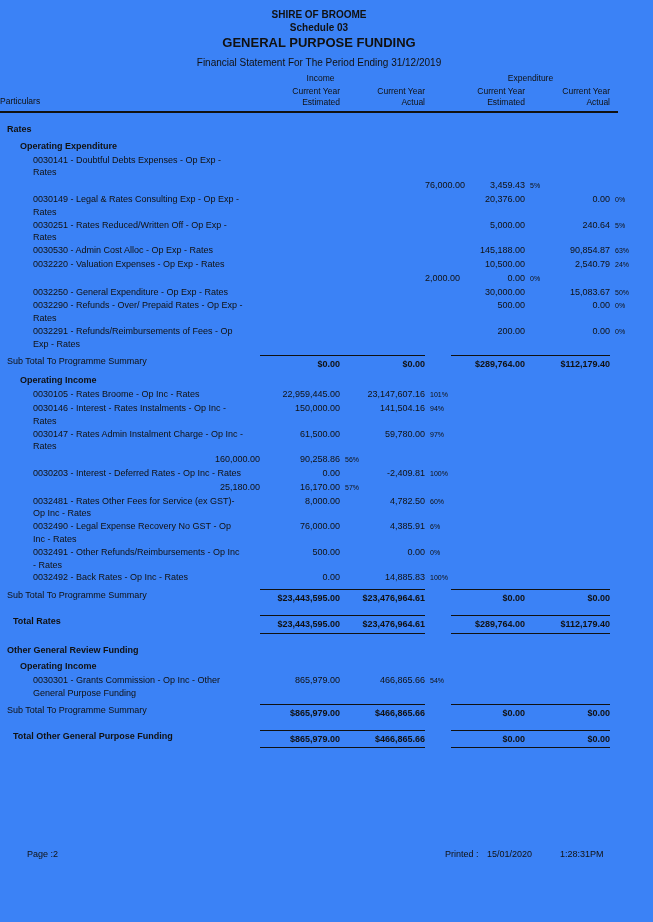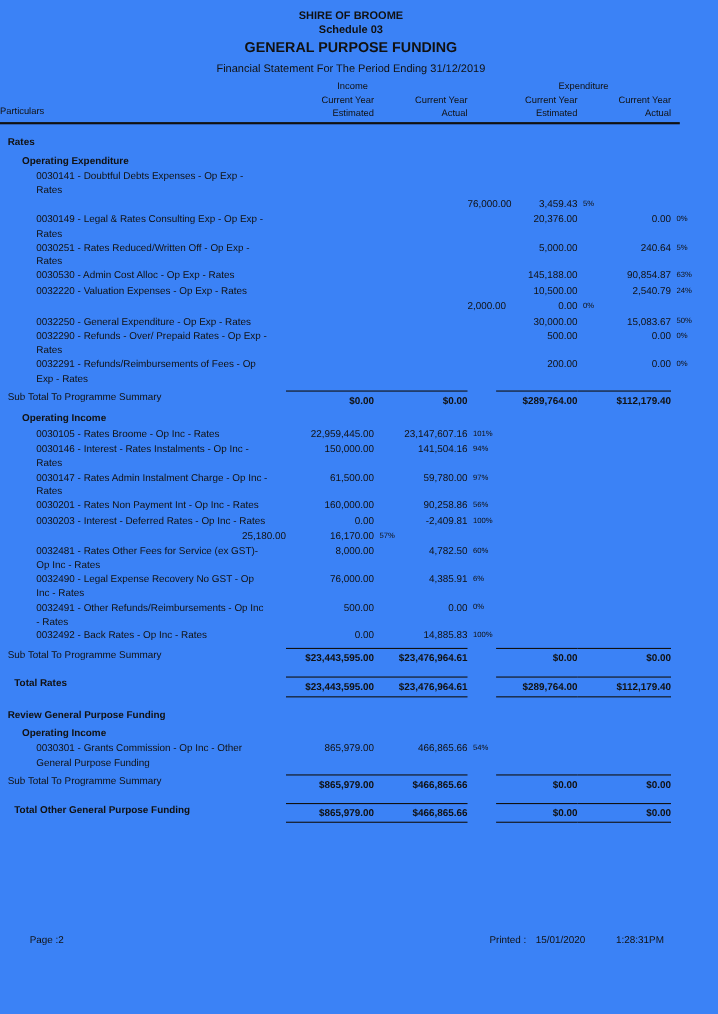--- a/index.html
+++ b/index.html
@@ -233,23 +233,20 @@
           <span class="acct-name">0030147 - Rates Admin Instalment Charge - Op Inc - Rates</span>
         </div>
         <div class="cell num">61,500.00</div>
         <div class="cell num">59,780.00</div>
         <div class="cell pct">97%</div>
         <div class="cell num"></div>
         <div class="cell num"></div>
         <div class="cell pct"></div>
       </div>
       <div class="trow ">
-        <div class="cell ">
-          <span class="acct-name">0030201 - Rates Non Payment Int - Op Inc - Rates</span>
-        </div>
         <div class="cell num">160,000.00</div>
         <div class="cell num">90,258.86</div>
         <div class="cell pct">56%</div>
         <div class="cell num"></div>
         <div class="cell num"></div>
         <div class="cell pct"></div>
       </div>
       <div class="trow ">
         <div class="cell ">
           <span class="acct-name">0030203 - Interest - Deferred Rates  - Op Inc - Rates</span>
@@ -324,21 +321,21 @@
       </div>
       <div class="trow totalrow">
         <div class="cell tot-label">Total Rates</div>
         <div class="cell num bold tl tb">$23,443,595.00</div>
         <div class="cell num bold tl tb">$23,476,964.61</div>
         <div class="cell pct spacer-top"></div>
         <div class="cell num bold tl tb">$289,764.00</div>
         <div class="cell num bold tl tb">$112,179.40</div>
         <div class="cell pct spacer-top"></div>
       </div>
-      <div class="section-name">Review General Purpose Funding</div>
+      <div class="section-name">Other General Review Funding</div>
       <div class="group-name">Operating Income</div>
       <div class="trow ">
         <div class="cell ">
           <span class="acct-name">0030301 - Grants Commission - Op Inc - Other General Purpose Funding</span>
         </div>
         <div class="cell num">865,979.00</div>
         <div class="cell num">466,865.66</div>
         <div class="cell pct">54%</div>
         <div class="cell num"></div>
         <div class="cell num"></div>

